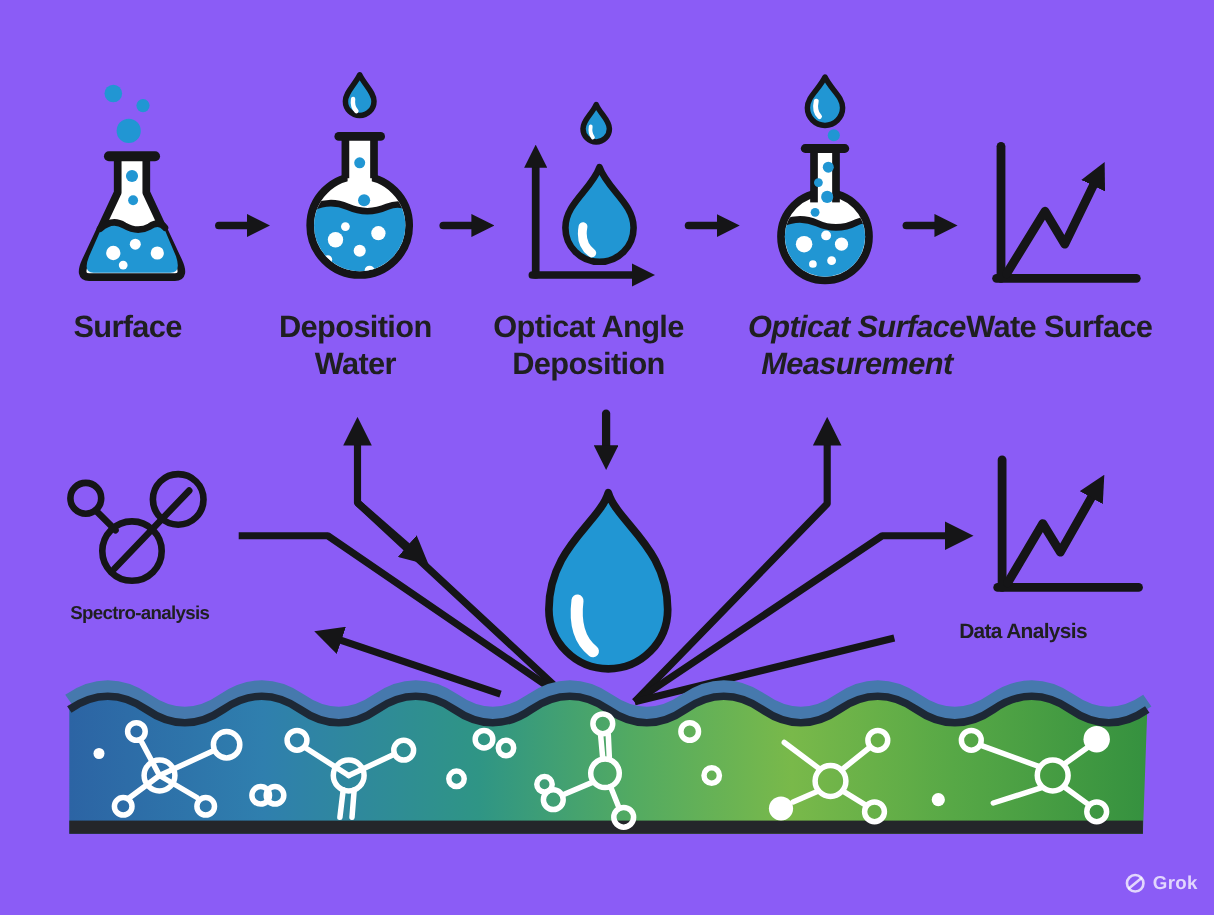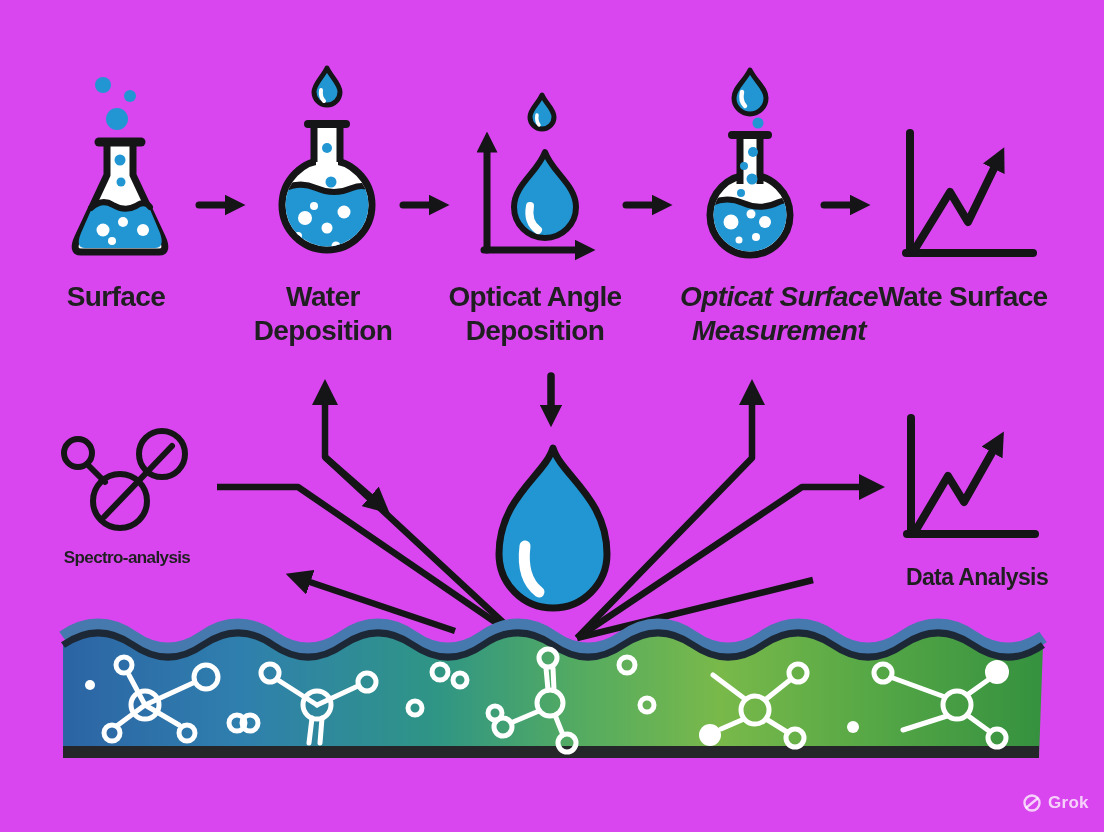--- a/index.html
+++ b/index.html
@@ -1,18 +1,18 @@
 <!DOCTYPE html>
 <html><head>
 <meta charset="utf-8">
 <style>
   html,body{margin:0;padding:0;background:#cfcfd2;}
   .canvas{
     position:relative;width:1104px;height:832px;overflow:hidden;
-    background:#d946ef;
+    background:#8b5cf6;
     font-family:"Liberation Sans", sans-serif;
   }
   .abs{position:absolute;}
   .step-label{
     position:absolute;text-align:center;font-weight:700;
     font-size:28px;line-height:34px;color:#1f1f21;letter-spacing:-0.6px;
   }
   .mid-label{
     position:absolute;text-align:center;font-weight:700;
     font-size:17px;color:#1f1f21;letter-spacing:-0.6px;
@@ -135,22 +135,22 @@
   <svg class="abs" style="left:895px;top:125px;" width="145" height="140" viewBox="0 0 145 140">
     <line x1="15" y1="8" x2="15" y2="128" stroke="#151517" stroke-width="8" stroke-linecap="round"></line>
     <line x1="11" y1="128" x2="138" y2="128" stroke="#151517" stroke-width="8" stroke-linecap="round"></line>
     <path d="M20,124 L55,67 L73,97 L104,33" fill="none" stroke="#151517" stroke-width="8" stroke-linecap="round" stroke-linejoin="round" marker-end="url(#ah3)"></path>
   </svg>
 
   <div class="step-label" style="left:6px;top:280px;width:220px;">
     <div>Surface</div>
   </div>
   <div class="step-label" style="left:213px;top:280px;width:220px;">
+    <div>Deposition</div>
     <div>Water</div>
-    <div>Deposition</div>
   </div>
   <div class="step-label" style="left:420px;top:280px;width:230px;">
     <div>Opticat Angle</div>
     <div>Deposition</div>
   </div>
   <div class="step-label" style="left:664px;top:280px;width:230px;font-style:italic;">
     <div>Opticat Surface</div>
     <div>Measurement</div>
   </div>
   <div class="step-label" style="left:848px;top:280px;width:230px;">
@@ -188,21 +188,21 @@
       <path d="M577,638 L813,580"></path>
     </g>
   </svg>
 
   <svg class="abs" style="left:898px;top:412px;" width="145" height="135" viewBox="0 0 145 135">
     <line x1="13" y1="6" x2="13" y2="122" stroke="#151517" stroke-width="8" stroke-linecap="round"></line>
     <line x1="9" y1="122" x2="137" y2="122" stroke="#151517" stroke-width="8" stroke-linecap="round"></line>
     <path d="M18,118 L50,64 L66,90 L100,30" fill="none" stroke="#151517" stroke-width="8" stroke-linecap="round" stroke-linejoin="round" marker-end="url(#ah3)"></path>
   </svg>
 
-  <div class="mid-label" style="left:867px;top:564px;width:220px;font-size:23px;">Data Analysis</div>
+  <div class="mid-label" style="left:820px;top:564px;width:220px;font-size:19px;">Data Analysis</div>
 
   <svg class="abs" style="left:63px;top:623px;" width="976" height="140" viewBox="0 0 976 140">
     <defs>
       <linearGradient id="bandGrad" x1="0" y1="0" x2="1" y2="0">
         <stop offset="0" stop-color="#2c64a4"></stop>
         <stop offset="0.18" stop-color="#2f7fae"></stop>
         <stop offset="0.38" stop-color="#2f9585"></stop>
         <stop offset="0.52" stop-color="#52aa62"></stop>
         <stop offset="0.67" stop-color="#79b94a"></stop>
         <stop offset="0.82" stop-color="#57a846"></stop>

